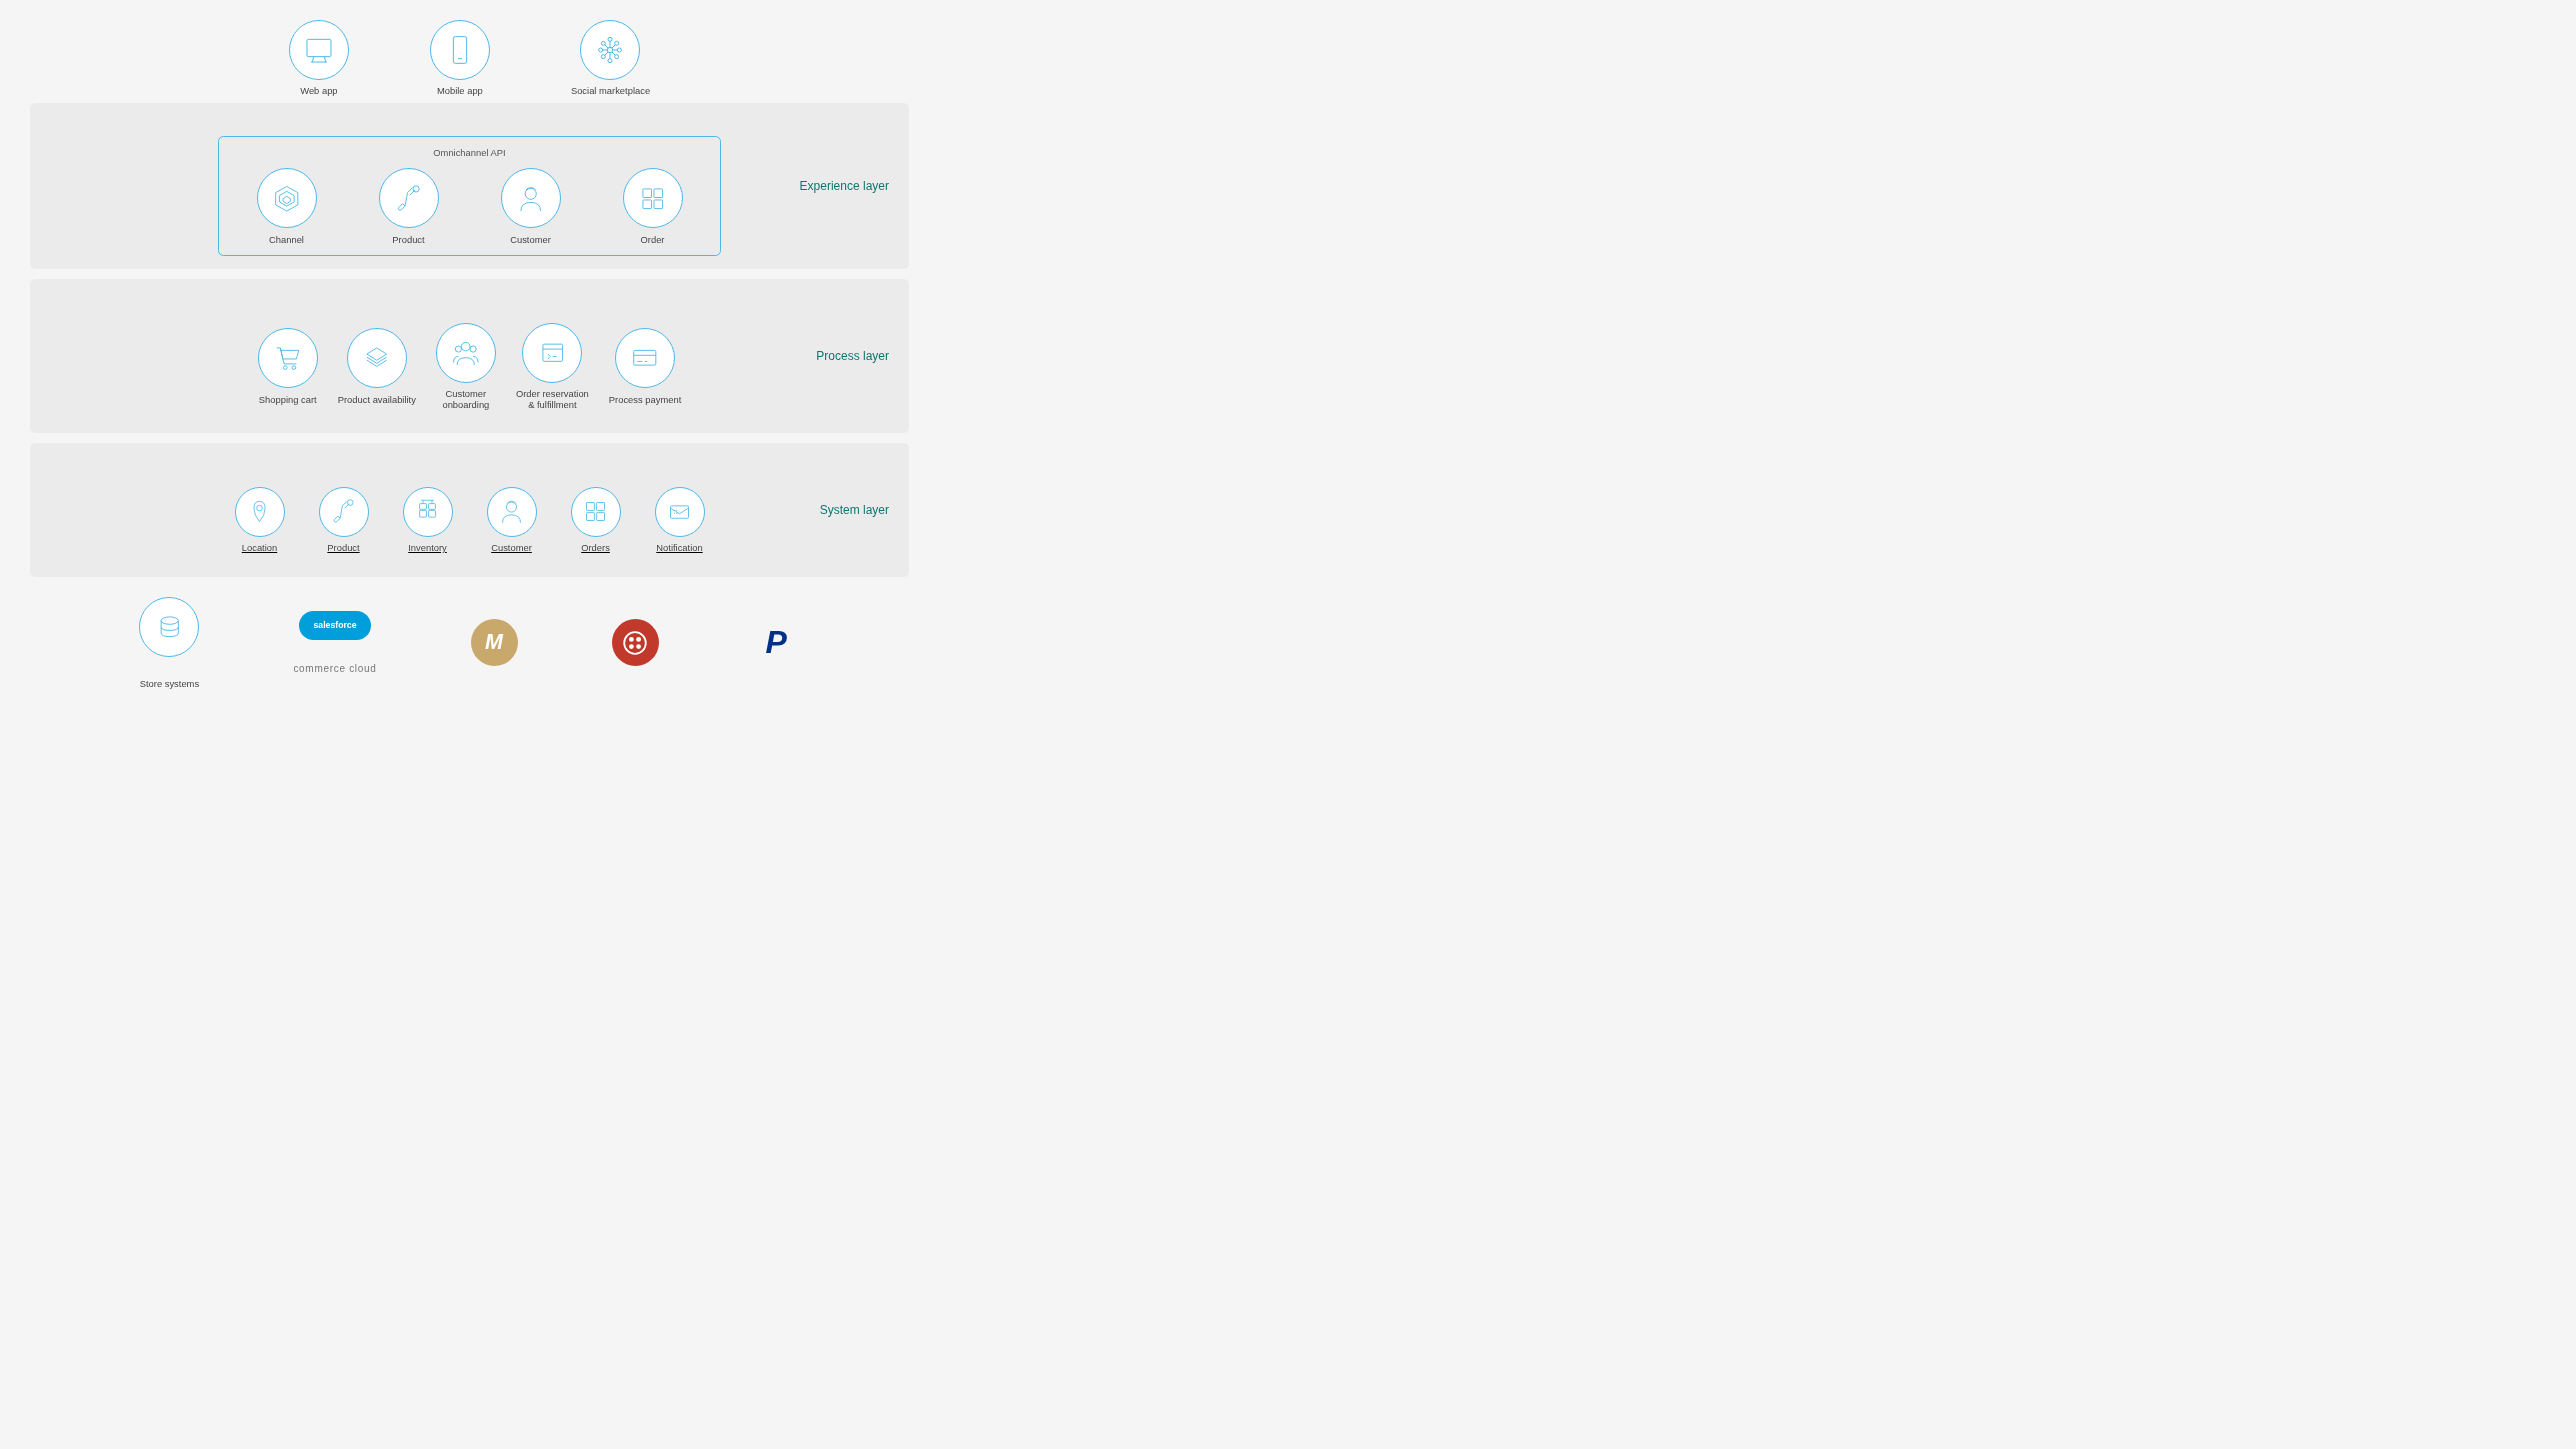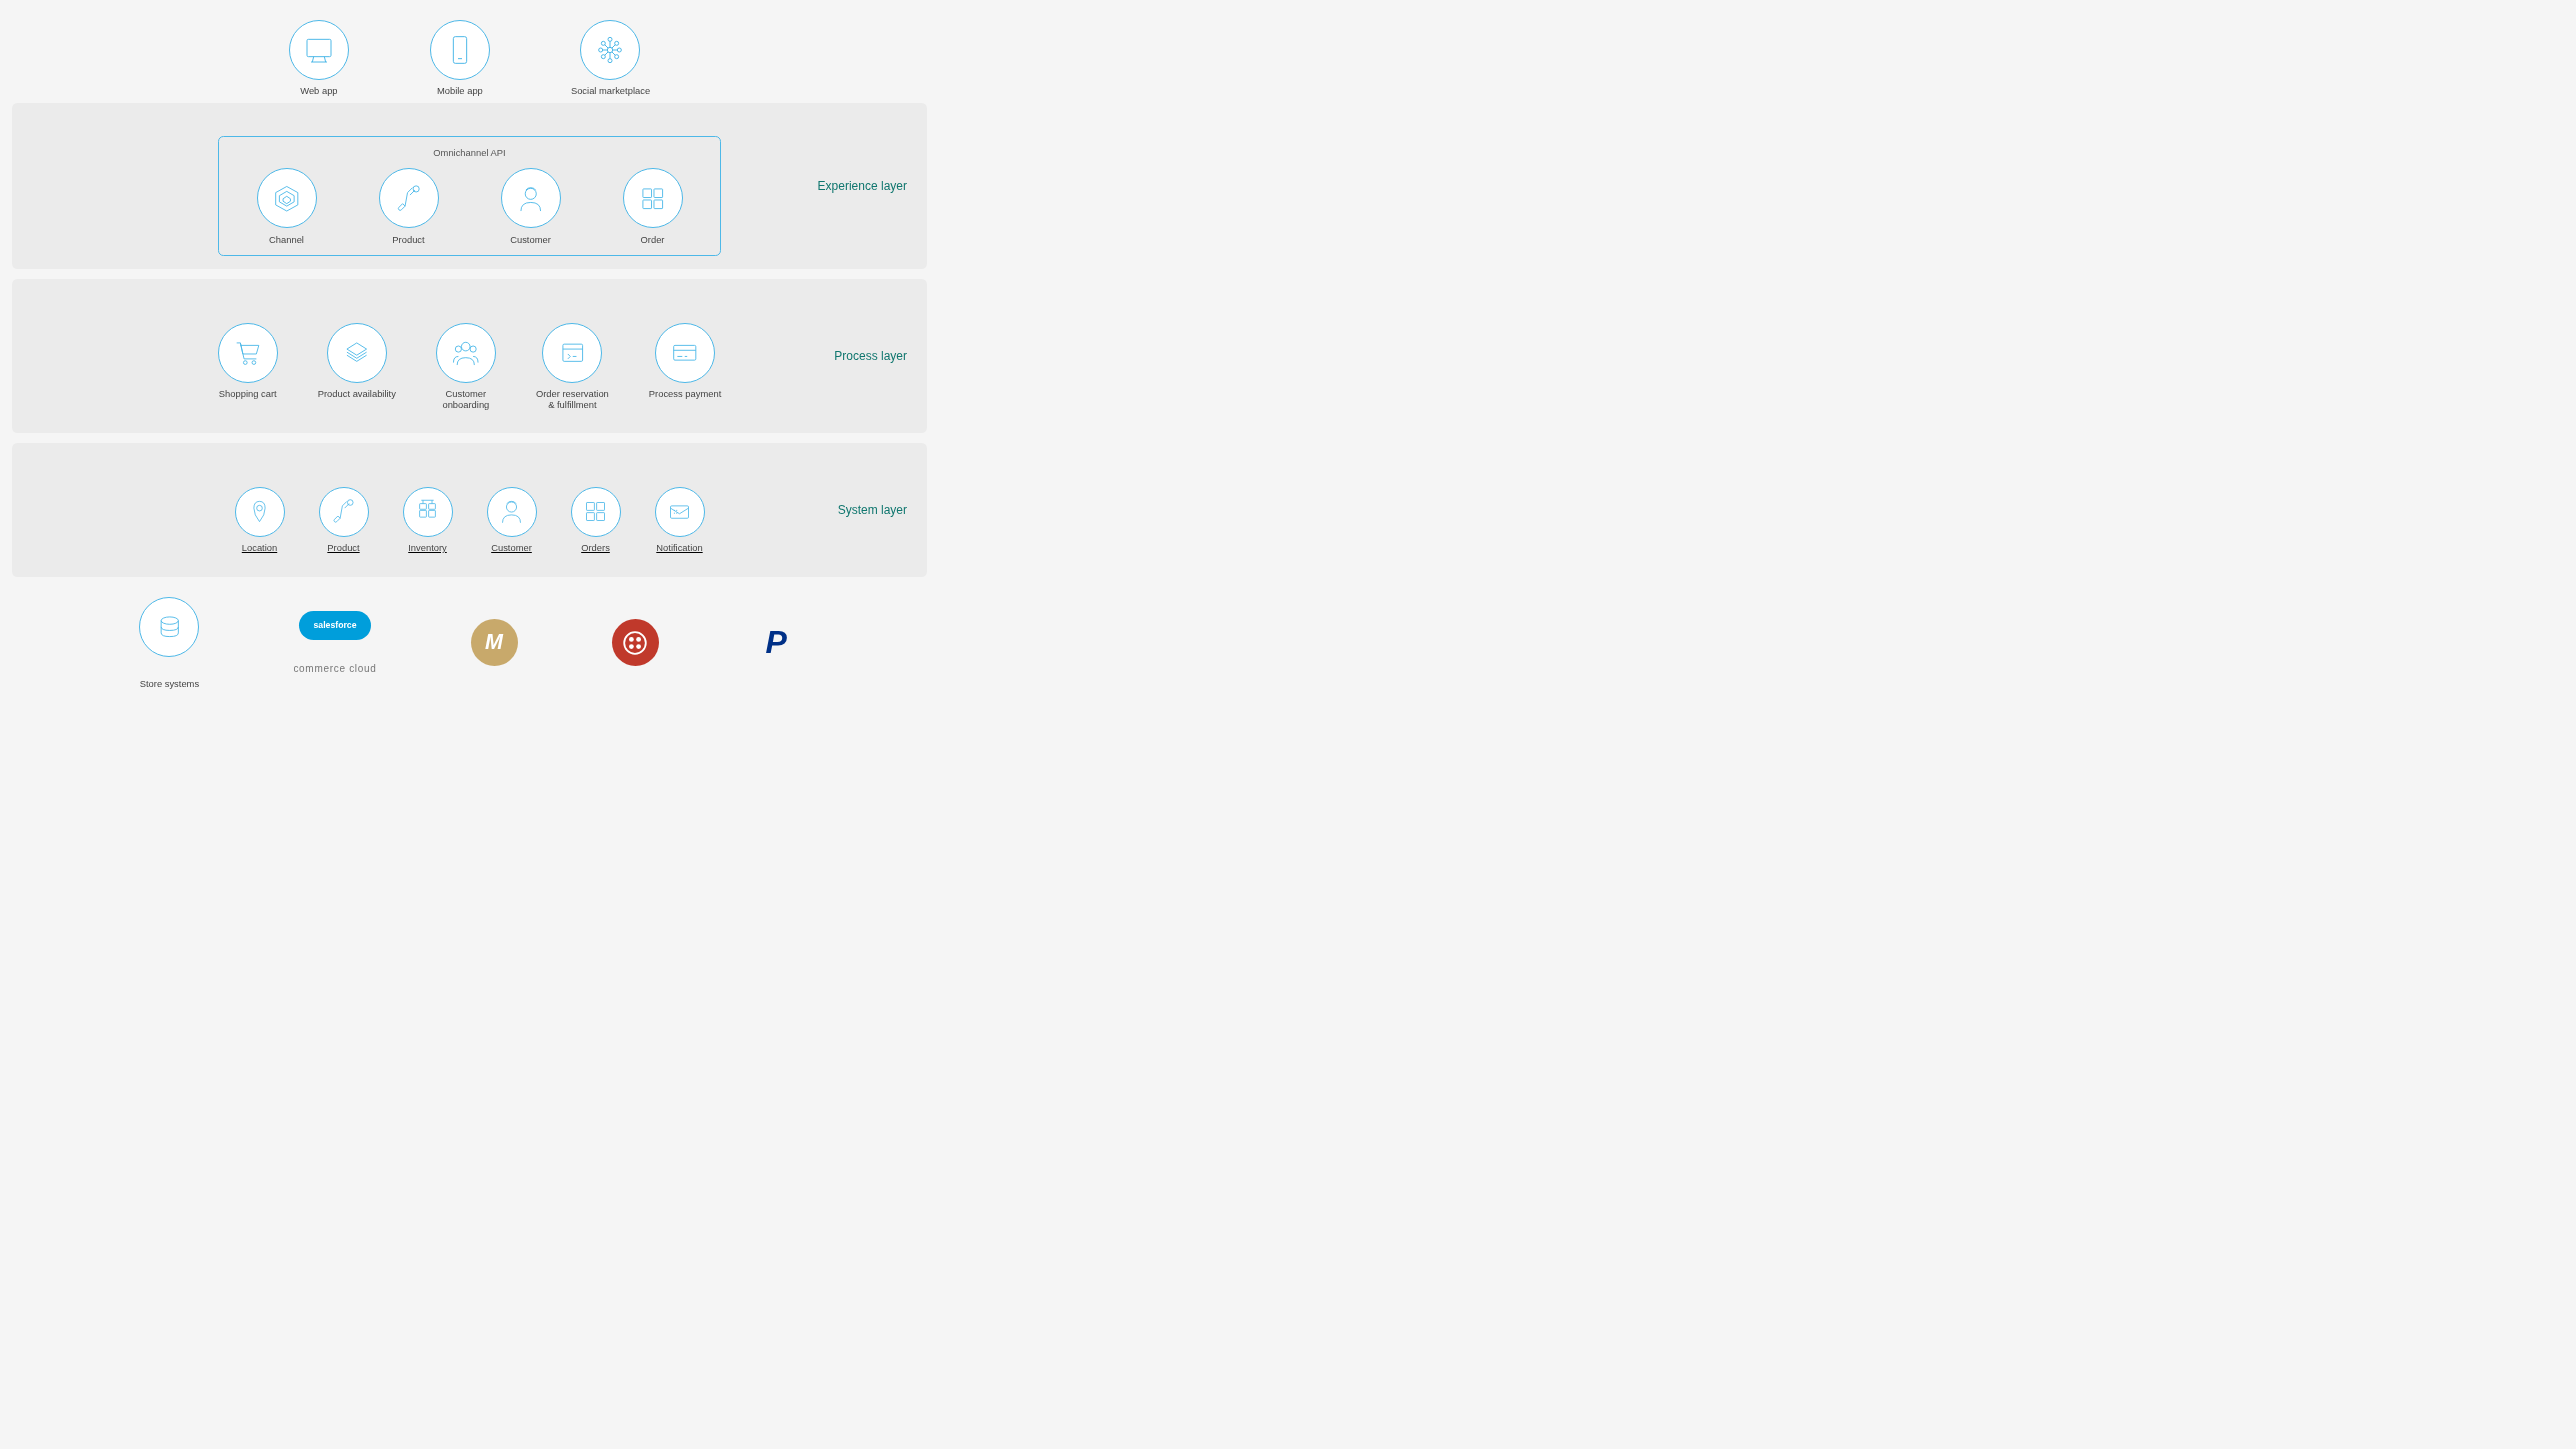--- a/index.html
+++ b/index.html
@@ -6,21 +6,21 @@
     body {
       font-family: 'Segoe UI', Arial, sans-serif;
       background: #f5f5f5;
       width: 939px;
       min-height: 604px;
       overflow-x: hidden;
     }
 
     .diagram-container {
       width: 939px;
-      padding: 20px 12px;
+      padding: 20px 30px;
       position: relative;
     }
 
     
     .top-row {
       display: flex;
       justify-content: center;
       gap: 81px;
       margin-bottom: 6.7px;
       position: relative;
@@ -114,23 +114,23 @@
 
     .exp-icons-row {
       display: flex;
       gap: 62px;
       justify-content: center;
     }
 
     
     .process-row {
       display: flex;
-      gap: 40px;
-      justify-content: center;
-      align-items: flex-start;
+      gap: 20px;
+      justify-content: center;
+      align-items: center;
       padding: 10px 0;
     }
 
     
     .system-row {
       display: flex;
       gap: 34px;
       justify-content: center;
       align-items: flex-start;
       padding: 10px 0;

